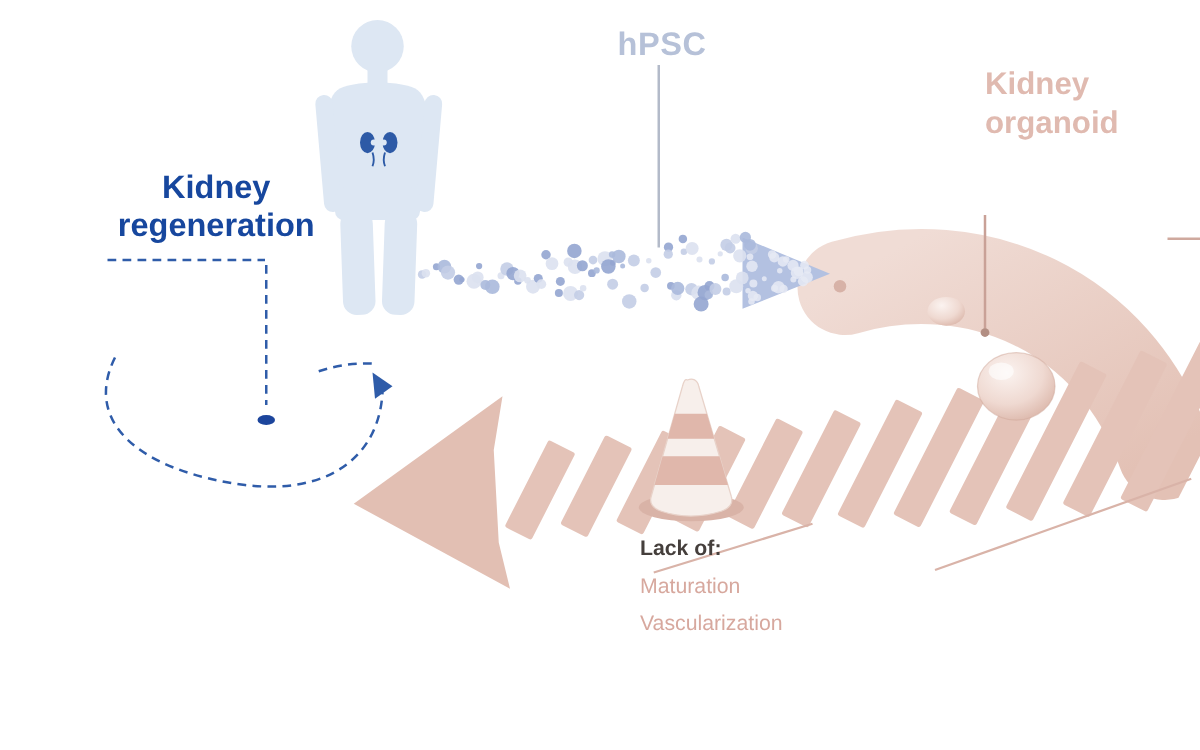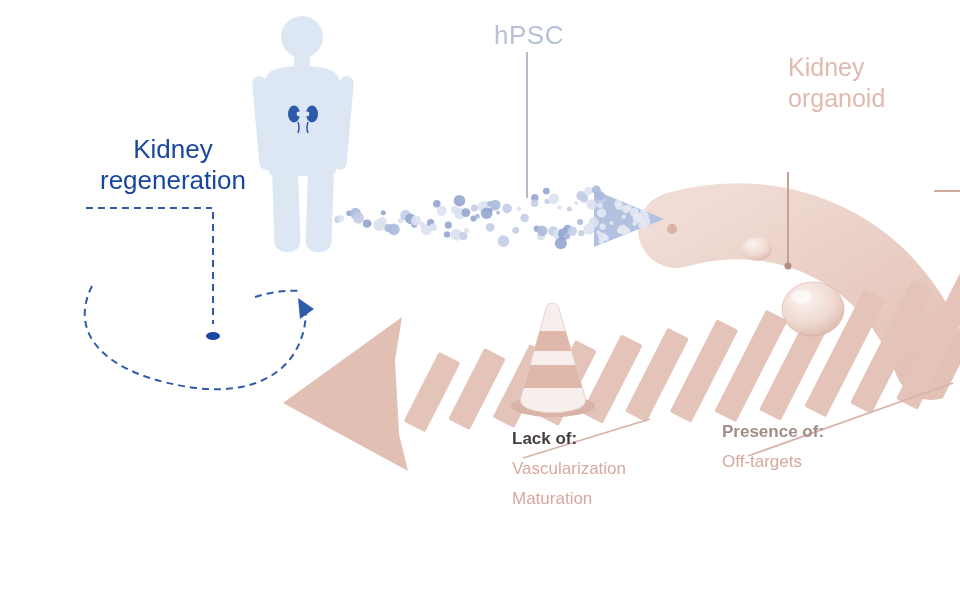--- a/index.html
+++ b/index.html
@@ -1,19 +1,19 @@
 <!DOCTYPE html>
 <html><head>
 <meta charset="utf-8">
 <style>
   html,body{margin:0;padding:0;background:#ffffff}
   .stage{position:relative;width:960px;height:600px;background:#ffffff;overflow:hidden;
          font-family:"Liberation Sans",sans-serif}
   .stage > svg{position:absolute;left:0;top:0}
-  .label{position:absolute;font-weight:400}
+  .label{position:absolute;font-weight:700}
   #kidney-regen{left:62px;top:134px;width:222px;text-align:center;font-size:26px;line-height:31px;color:#17479e}
   #hpsc{left:494px;top:20px;font-size:26px;color:#b6c1d8;letter-spacing:.5px}
   #organoid{left:788px;top:52px;font-size:25px;line-height:31px;color:#e0bab0}
   .callout-block{position:absolute;font-size:17px;line-height:30px;color:#d7a89e}
   .callout-block .title{font-weight:700}
   #lack{left:512px;top:424px}
   #lack .title{color:#453f3c}
   #presence{left:722px;top:417px}
   #presence .title{color:#a18d87}
   .callout-block div{white-space:nowrap}
@@ -231,22 +231,18 @@
 
   <div class="label" id="hpsc">hPSC</div>
 
   <div class="label" id="organoid">
     <div>Kidney</div>
     <div>organoid</div>
   </div>
 
   <div class="callout-block" id="lack">
     <div class="title">Lack of:</div>
+    <div>Maturation</div>
     <div>Vascularization</div>
-    <div>Maturation</div>
   </div>
 
-  <div class="callout-block" id="presence">
-    <div class="title">Presence of:</div>
-    <div>Off-targets</div>
-  </div>
 
 </div>
 
 </body></html>

